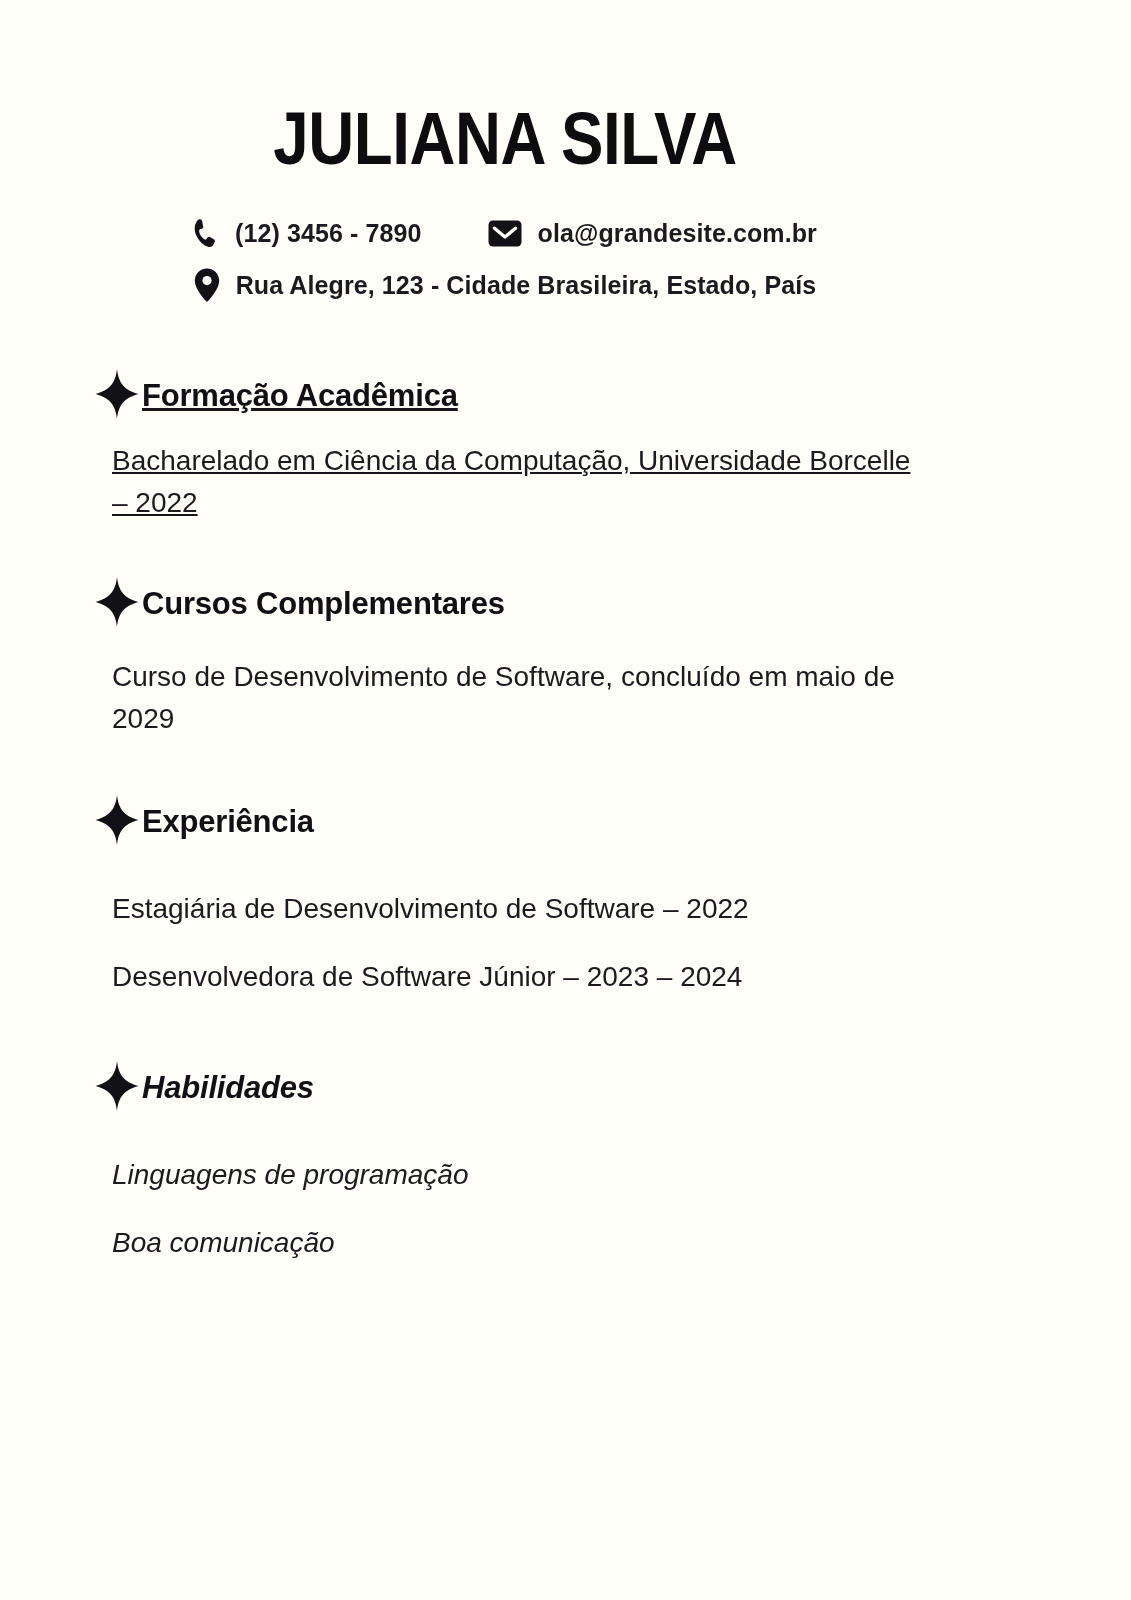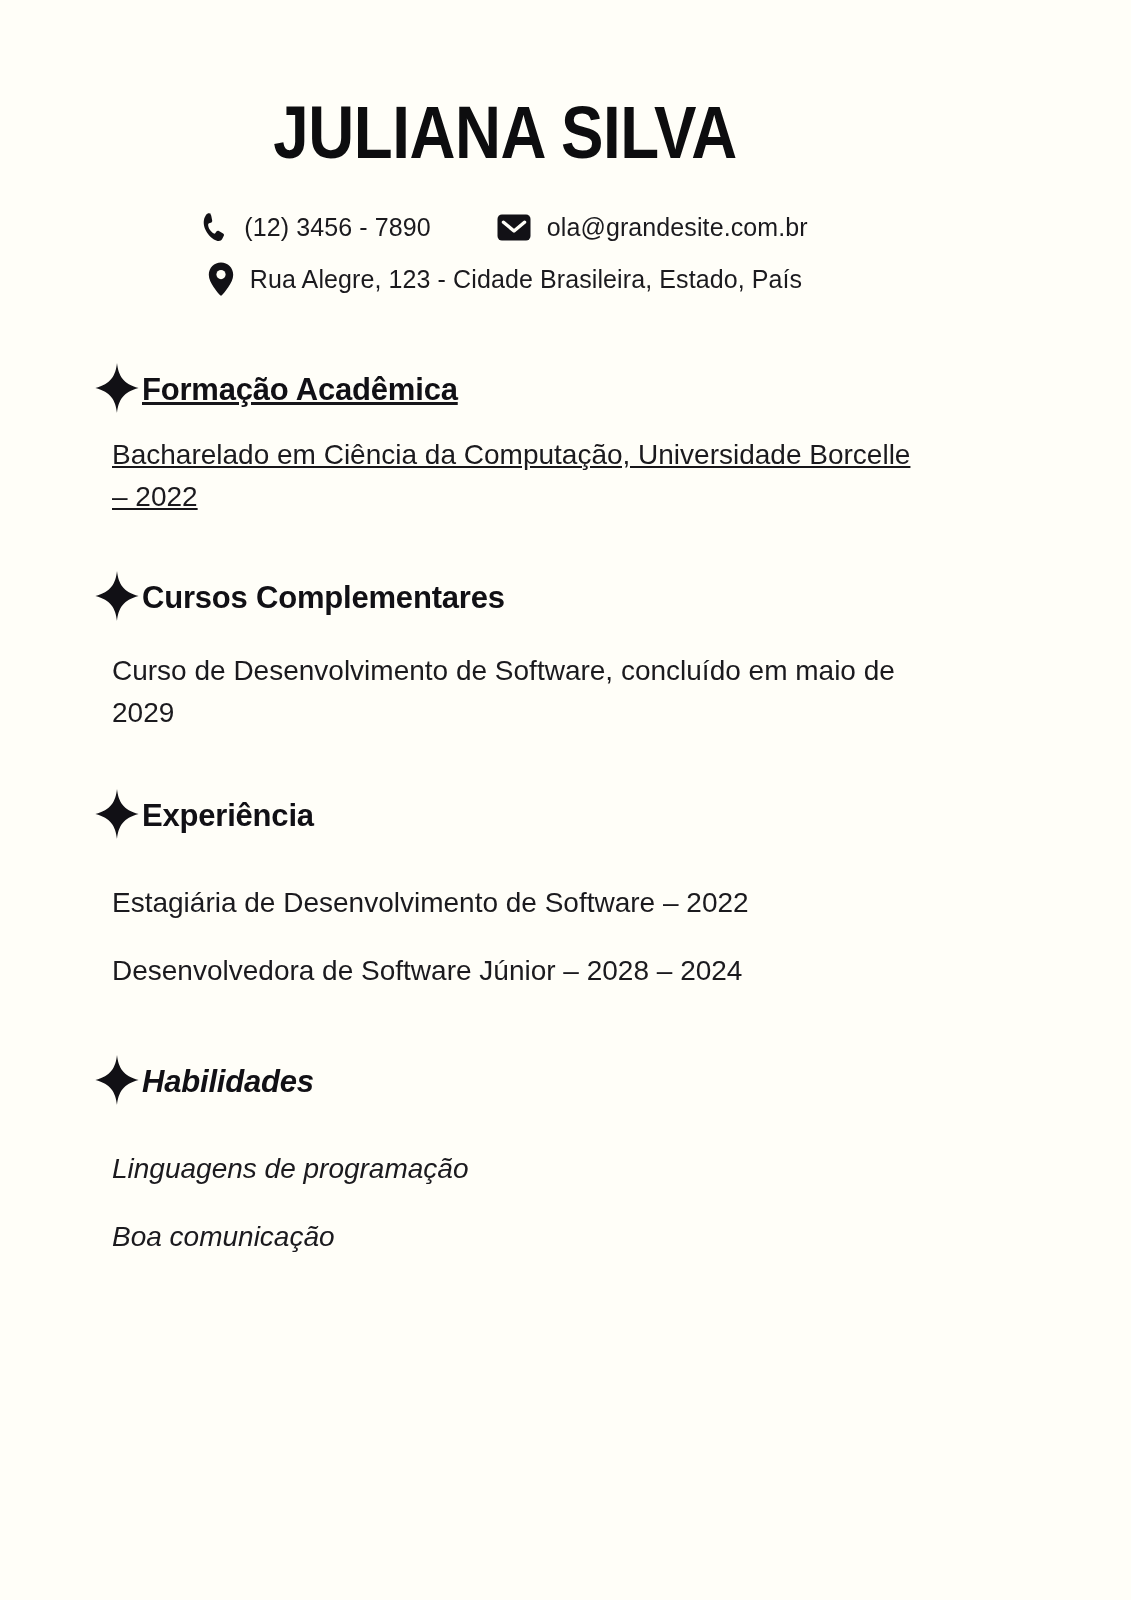--- a/index.html
+++ b/index.html
@@ -12,21 +12,21 @@
     background: #FFFEF8;
     font-family: "Liberation Sans", sans-serif;
     color: #17161a;
     overflow: hidden;
   }
   .page {
     position: relative;
     width: 1010px;
     height: 1600px;
     box-sizing: border-box;
-    padding: 0 88px;
+    padding: 6px 88px;
   }
 
   
   .name-title {
     text-align: center;
     margin: 0;
     padding-top: 96px;
     font-family: "Liberation Sans Narrow", "Liberation Sans", sans-serif;
     font-weight: 700;
     font-size: 74px;
@@ -39,20 +39,21 @@
 
   .contact-block {
     margin-top: 42px;
   }
   .contact-row {
     display: flex;
     justify-content: center;
     align-items: center;
     gap: 66px;
     margin-bottom: 20px;
+    font-weight: bold;
   }
   .contact-item {
     display: flex;
     align-items: center;
     gap: 16px;
   }
   .contact-text {
     font-size: 25px;
     color: #1b1a1e;
     letter-spacing: 0.1px;
@@ -198,21 +199,21 @@
     <div class="section-head">
       <span class="sparkle">
         <svg width="46" height="52" viewBox="0 0 46 52" aria-hidden="true">
           <path d="M23 1 C24.4 13.6 29.2 22.1 44.6 26 C29.2 29.9 24.4 38.4 23 51 C21.6 38.4 16.8 29.9 1.4 26 C16.8 22.1 21.6 13.6 23 1 z" fill="#111015"></path>
         </svg>
       </span>
       <span class="section-title">Experiência</span>
     </div>
     <div class="section-body">
       <p class="entry">Estagiária de Desenvolvimento de Software – 2022</p>
-      <p class="entry">Desenvolvedora de Software Júnior – 2028 – 2024</p>
+      <p class="entry">Desenvolvedora de Software Júnior – 2023 – 2024</p>
     </div>
   </div>
 
   <div class="section s-skills">
     <div class="section-head">
       <span class="sparkle">
         <svg width="46" height="52" viewBox="0 0 46 52" aria-hidden="true">
           <path d="M23 1 C24.4 13.6 29.2 22.1 44.6 26 C29.2 29.9 24.4 38.4 23 51 C21.6 38.4 16.8 29.9 1.4 26 C16.8 22.1 21.6 13.6 23 1 z" fill="#111015"></path>
         </svg>
       </span>

